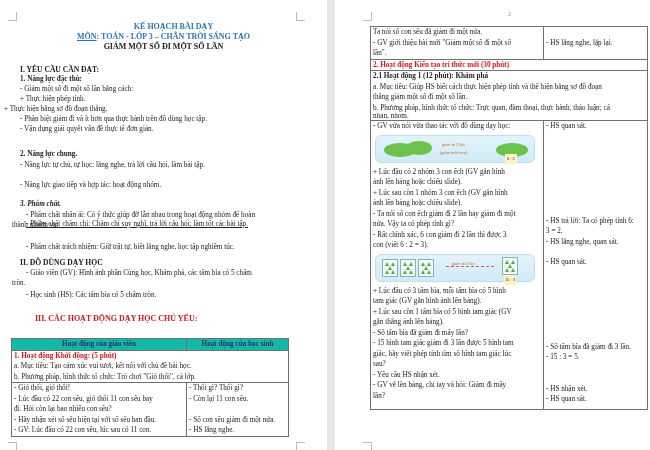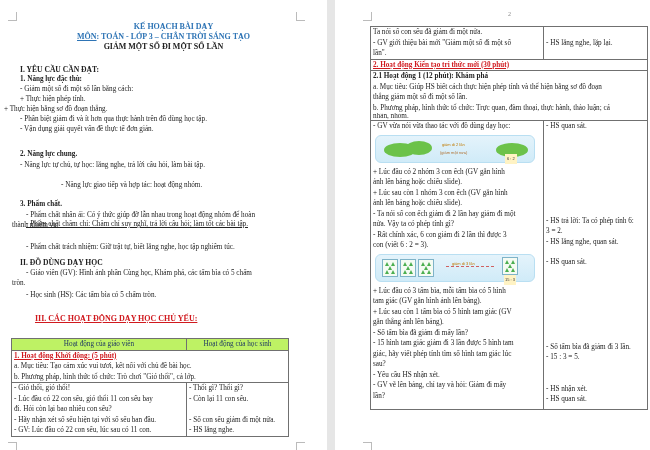--- a/index.html
+++ b/index.html
@@ -4,25 +4,25 @@
 <style>
   html, body { margin:0; padding:0; }
   body { width:650px; height:450px; overflow:hidden; background:#e6e6e6; position:relative; font-family:"Liberation Serif", serif; color:#222; }
   .page { position:absolute; top:0; background:#fff; height:450px; overflow:hidden; }
   #page1 { left:0; width:327px; }
   #page2 { left:335px; width:315px; }
   .corner { position:absolute; width:8px; height:8px; border-color:#bbb; border-style:solid; border-width:0; }
   .t { position:absolute; white-space:nowrap; font-size:7.2px; line-height:9px; }
   .b { font-weight:bold; }
   .blue { color:#2e74b5; }
-  .red { color:#d0191e;text-decoration:underline; }
+  .red { color:#d0191e; }
   .center { text-align:center; }
   table.lesson { position:absolute; border-collapse:collapse; font-size:7.2px; line-height:10.5px; }
   table.lesson td, table.lesson th { border:1px solid #707070; padding:0 2px; vertical-align:top; white-space:nowrap; }
-  table.lesson th { background:#bef264; font-weight:normal; color:#1f3864; text-align:center; }
+  table.lesson th { background:#14b8a6; font-weight:bold; color:#1f3864; text-align:center; }
   .img-box { border-radius:6px; background:linear-gradient(#e4f3fb,#d0ebf8); border:1px solid #b9dff2; position:relative; margin:3px 0 4px 2px; }
   .frog { position:absolute; width:32px; height:14px; background:#6cc24a; border-radius:50%; }
   .tri-card { position:absolute; width:14px; height:16px; border:1px solid #7fb3c8; background:#f5fbf3; }
   .tri-card span { position:absolute; width:0; height:0; border-left:2px solid transparent; border-right:2px solid transparent; border-bottom:4px solid #4caf50; }
   .lbl { position:absolute; font-size:4px; color:#c07a00; white-space:nowrap; font-family:"Liberation Sans", sans-serif; }
 </style>
 </head>
 <body>
 
 <div id="page1" class="page">
@@ -38,23 +38,23 @@
   <div class="t b" style="left:20px;top:65px;font-size:7.6px;">I. YÊU CẦU CẦN ĐẠT:</div>
   <div class="t b" style="left:20px;top:75px;">1. Năng lực đặc thù:</div>
   <div class="t" style="left:20px;top:85px;">- Giảm một số đi một số lần bằng cách:</div>
   <div class="t" style="left:20px;top:95px;">+ Thực hiện phép tính.</div>
   <div class="t" style="left:4px;top:105px;">+ Thực hiện bằng sơ đồ đoạn thẳng.</div>
   <div class="t" style="left:20px;top:115px;">- Phân biệt giảm đi và ít hơn qua thực hành trên đồ dùng học tập.</div>
   <div class="t" style="left:20px;top:125px;">- Vận dụng giải quyết vấn đề thực tế đơn giản.</div>
 
   <div class="t b" style="left:20px;top:150px;">2. Năng lực chung.</div>
   <div class="t" style="left:20px;top:161px;">- Năng lực tự chủ, tự học: lắng nghe, trả lời câu hỏi, làm bài tập.</div>
-  <div class="t" style="left:20px;top:181px;margin-left:41px;">- Năng lực giao tiếp và hợp tác: hoạt động nhóm.</div>
-
-  <div class="t b" style="left:20px;top:200px;">3. Phẩm chất.</div>
+  <div class="t" style="left:20px;top:181px;">- Năng lực giao tiếp và hợp tác: hoạt động nhóm.</div>
+
+  <div class="t b" style="left:20px;top:200px;font-style:italic;">3. Phẩm chất.</div>
   <div class="t" style="left:26px;top:211px;">- Phẩm chất nhân ái: Có ý thức giúp đỡ lẫn nhau trong hoạt động nhóm để hoàn</div>
   <div class="t" style="left:12px;top:221px;">thành nhiệm vụ.</div>
   <div class="t" style="left:26px;top:220px;text-decoration:underline;">- Phẩm chất chăm chỉ: Chăm chỉ suy nghĩ, trả lời câu hỏi; làm tốt các bài tập.</div>
   <div class="t" style="left:26px;top:243px;">- Phẩm chất trách nhiệm: Giữ trật tự, biết lắng nghe, học tập nghiêm túc.</div>
 
   <div class="t b" style="left:20px;top:258px;font-size:7.6px;">II. ĐỒ DÙNG DẠY HỌC</div>
   <div class="t" style="left:26px;top:269px;">- Giáo viên (GV): Hình ảnh phần Cùng học, Khám phá, các tấm bìa có 5 chấm</div>
   <div class="t" style="left:12px;top:279px;">tròn.</div>
   <div class="t" style="left:26px;top:291px;">- Học sinh (HS): Các tấm bìa có 5 chấm tròn.</div>
 

